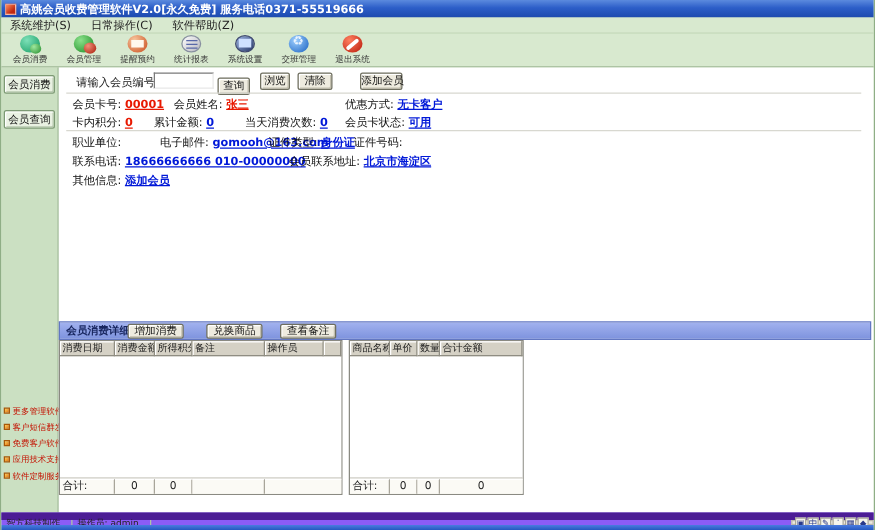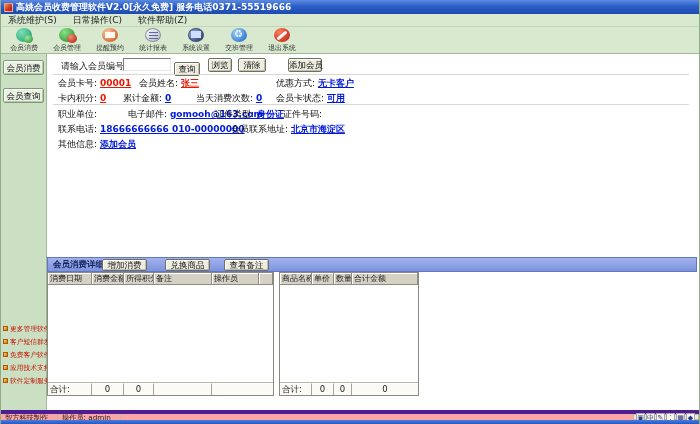--- a/index.html
+++ b/index.html
@@ -89,22 +89,22 @@
   .thead { display:flex; height:12px; }
   .th { background:#d5d1c5; border-right:1px solid #8f8d82; border-bottom:1px solid #8f8d82;
     box-shadow:inset 1px 1px 0 #fff; font-size:8px; color:#222; padding-left:2px;
     white-space:nowrap; overflow:hidden; line-height:11px; }
   .tbody { height:98px; background:#fff; border-bottom:1px solid #b8b5aa; }
   .tfoot { display:flex; height:12px; background:#f2f0e8; }
   .fc { border-right:1px solid #a8a59a; border-top:1px solid #fff; font-size:8.5px; line-height:11px;
     padding-left:2px; color:#222; background:#fbfaf5; white-space:nowrap; overflow:hidden; }
   .fc.num { text-align:center; padding-left:0; }
   
-  .statusbar { position:absolute; left:0; right:0; bottom:4px; height:10px; background:#fca5a5;
-    border-top:4px solid #4c1d95; display:flex; align-items:center; font-size:8px; color:#222; }
+  .statusbar { position:absolute; left:0; right:0; bottom:4px; height:10px; background:#8b5cf6;
+    border-top:6px solid #4c1d95; display:flex; align-items:center; font-size:8px; color:#222; }
   .status-cell { padding:0 4px; border-right:1px solid #b0c4a6; height:100%; display:flex; align-items:center; white-space:nowrap; }
   .status-cell .sm { transform:scale(.9); transform-origin:left center; }
   .tray { margin-left:auto; display:flex; gap:1px; align-items:center; padding-right:3px;
     background:#ece9e0; border:1px solid #bdb9ac; height:100%; padding-left:2px; }
   .tray-ico { width:9px; height:8px; font-size:7px; line-height:8px; text-align:center; color:#2a3a8a;
     background:#f6f4ec; border:1px solid #a9a69a; overflow:hidden; cursor:pointer; }
   
   .taskbar-strip { position:absolute; left:0; right:0; bottom:0; height:4px;
     background:linear-gradient(180deg,#4a7ce0,#2558c0); }
 </style>

